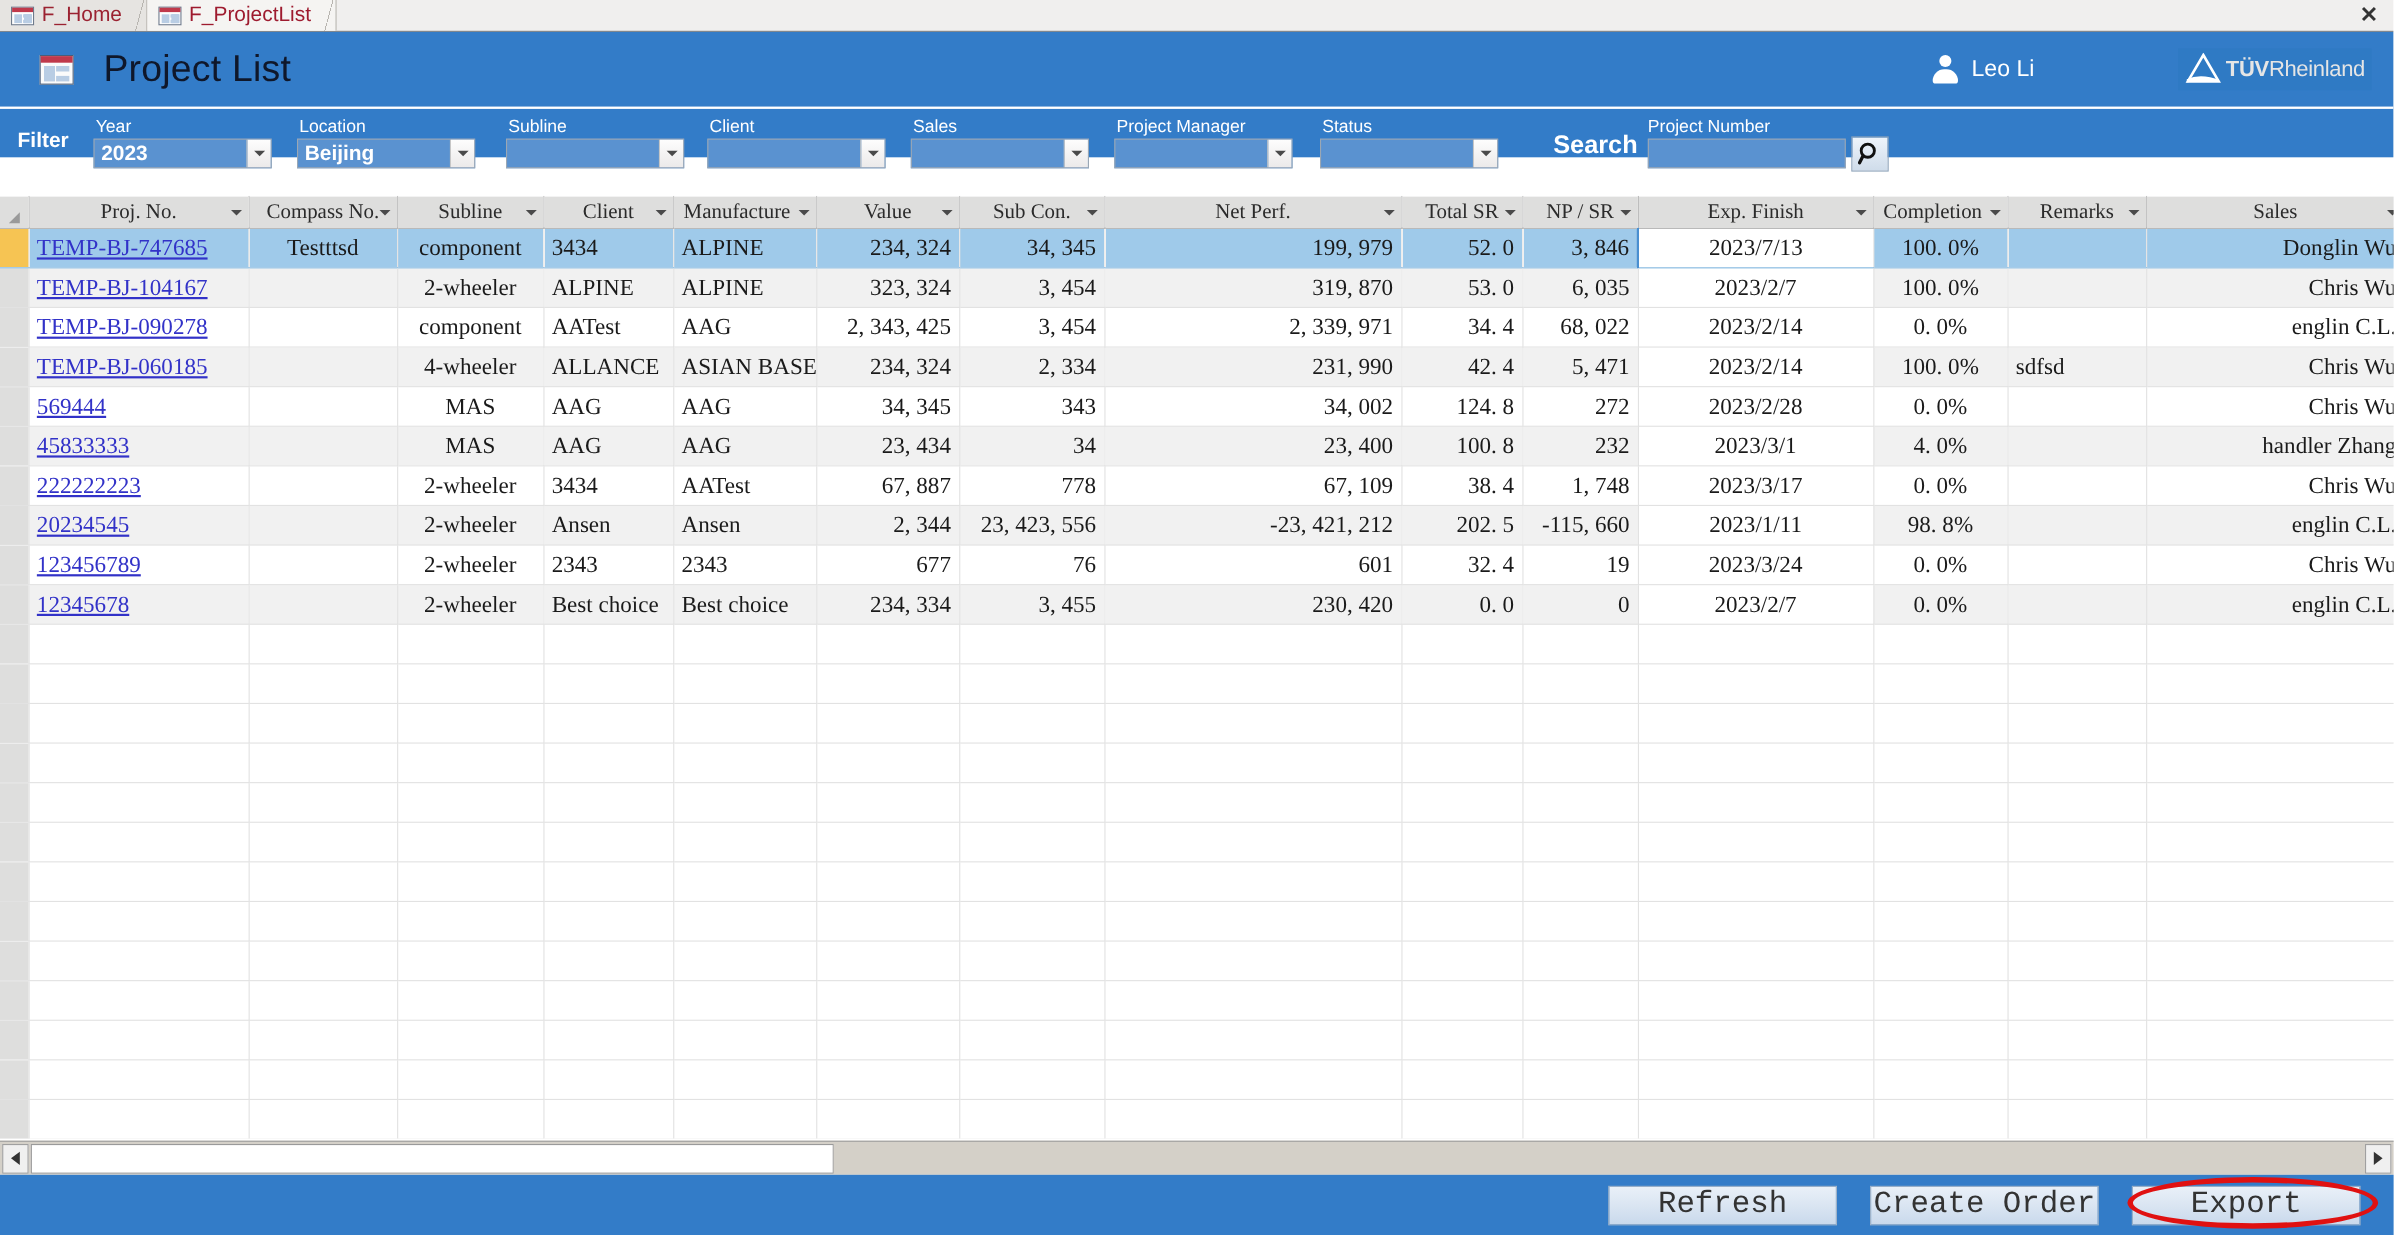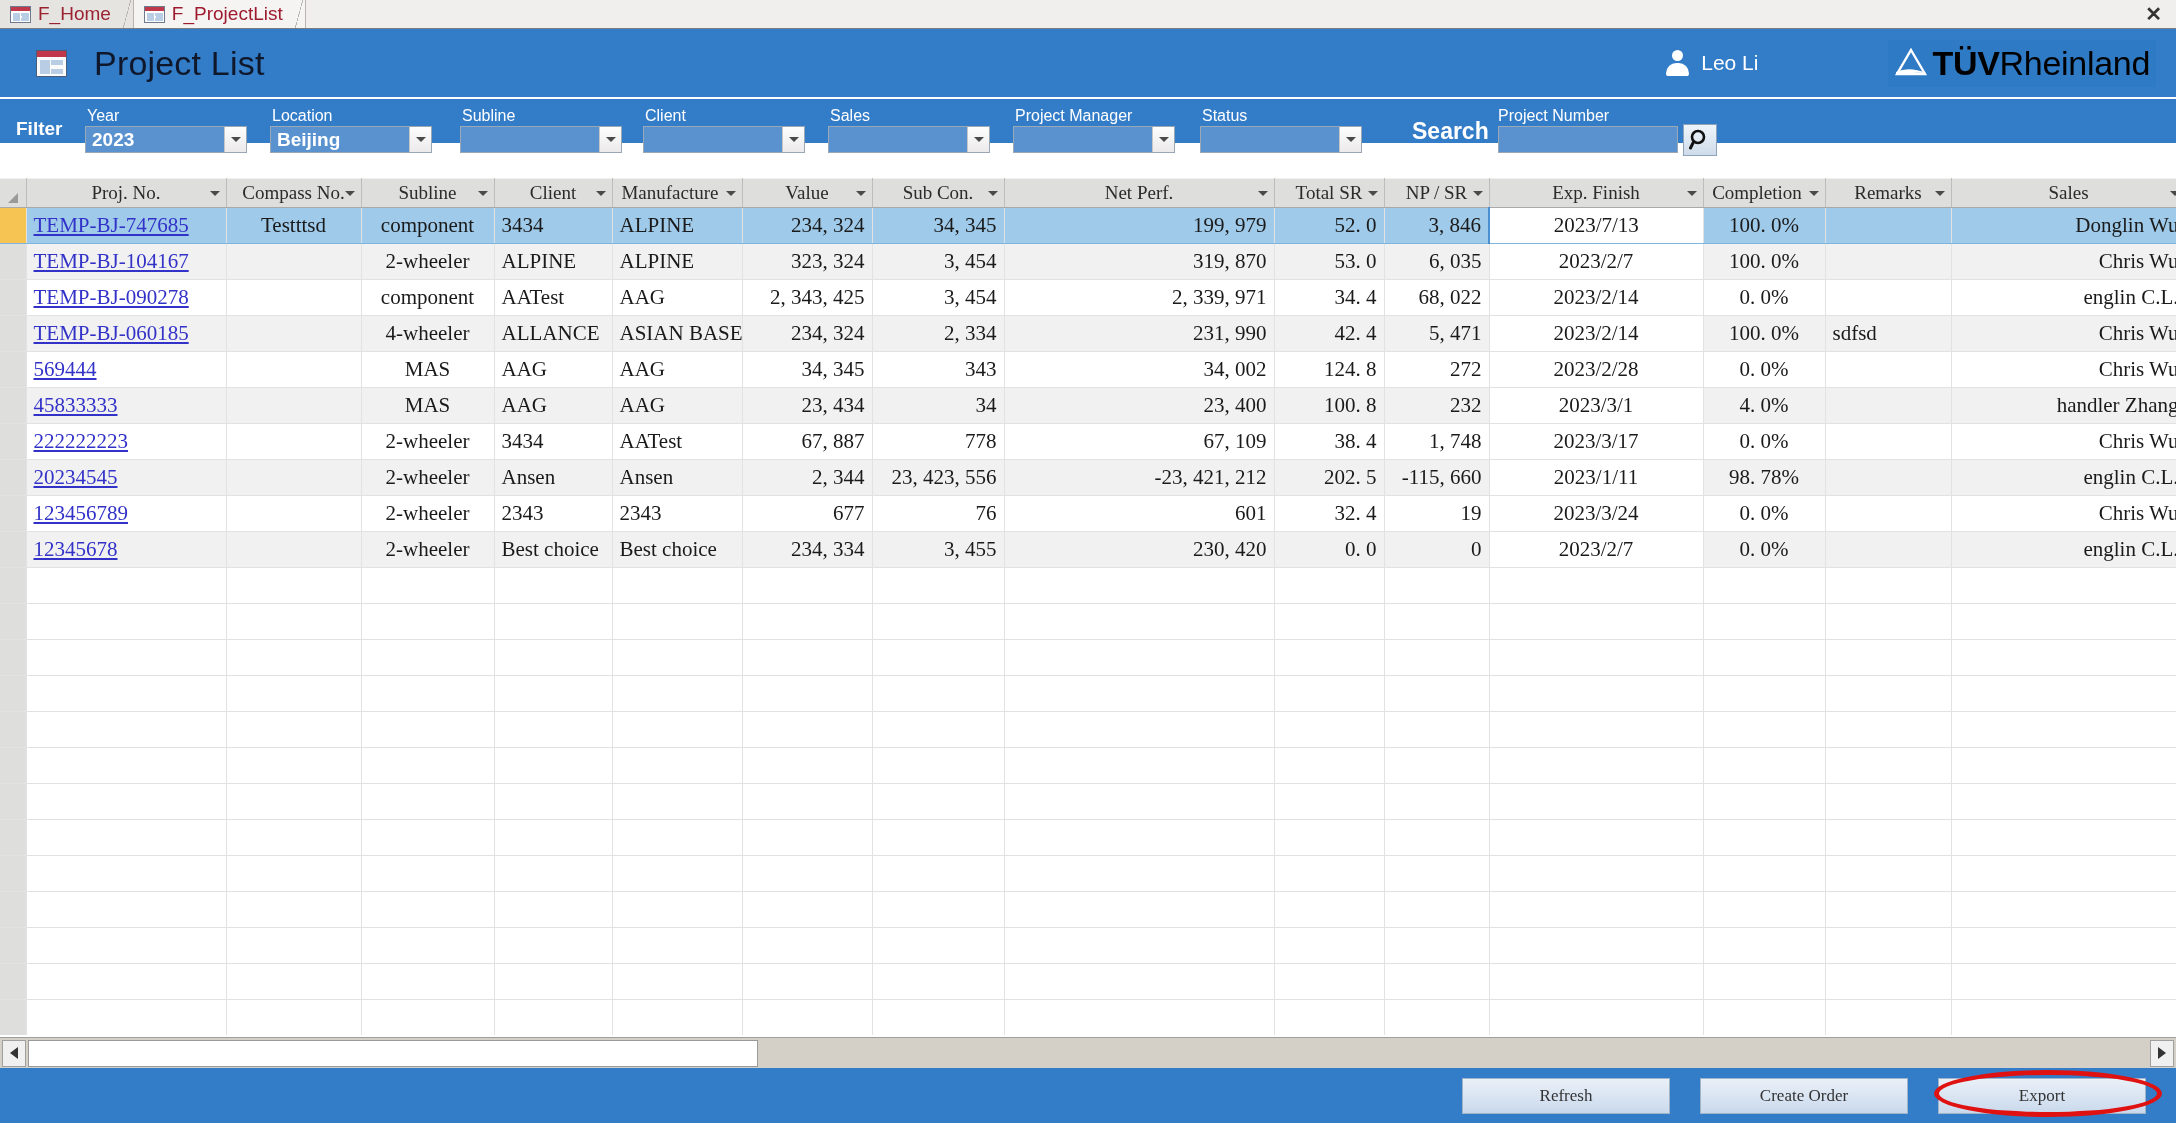--- a/index.html
+++ b/index.html
@@ -133,21 +133,21 @@
   .tuv-logo {
     display:flex; align-items:center; gap:4px;
     margin-right: 20px;
     padding: 4px 6px;
     background: #2f7ac4;
   }
   .tuv-logo .tri {
     width: 34px; height: 30px; position: relative;
   }
   .tuv-logo .tri svg { display:block; }
-  .tuv-txt { font-size: 34px; color:#000000; letter-spacing:-0.3px; }
+  .tuv-txt { font-size: 20px; color:#e5e5e5; letter-spacing:-0.3px; }
   .tuv-txt b { font-weight: bold; }
   .tuv-txt span { font-weight: normal; }
 
   
   .filterbar {
     background: #337cc8;
     height: 46px;
     border-top: 2px solid #ffffff;
     position: relative;
   }
@@ -314,22 +314,22 @@
     background:#337cc8;
     display:flex; align-items:center; justify-content:flex-end;
     padding-right: 30px;
     gap: 30px;
   }
   .fbtn {
     width: 208px; height: 36px;
     background: linear-gradient(to bottom, #e9f0f8 0%, #dae5f2 50%, #c9d9ec 100%);
     border: 1px solid #9fb3c9;
     color:#333;
-    font-family:Liberation Serif, serif;
-    font-size: 17px;
+    font-family:Liberation Mono, monospace;
+    font-size: 28px;
     display:flex; align-items:center; justify-content:center;
     cursor:pointer;
   }
   .annot-ellipse {
     position:absolute;
     right: 14px;
     bottom: 6px;
     width: 228px;
     height: 47px;
     border: 5px solid #e01111;
@@ -672,21 +672,21 @@
           <td class="ctr"></td>
           <td class="ctr">2-wheeler</td>
           <td class="">Ansen</td>
           <td class="">Ansen</td>
           <td class="num">2, 344</td>
           <td class="num">23, 423, 556</td>
           <td class="num">-23, 421, 212</td>
           <td class="num">202. 5</td>
           <td class="num">-115, 660</td>
           <td class="date-red fin-cell">2023/1/11</td>
-          <td class="ctr">98. 78%</td>
+          <td class="ctr">98. 8%</td>
           <td class=""></td>
           <td class="num">englin C.L.</td>
         </tr>
         <tr class="r-odd">
           <td class="selcol-cell"></td>
           <td class="link-cell"><span class="link">123456789</span></td>
           <td class="ctr"></td>
           <td class="ctr">2-wheeler</td>
           <td class="">2343</td>
           <td class="">2343</td>

